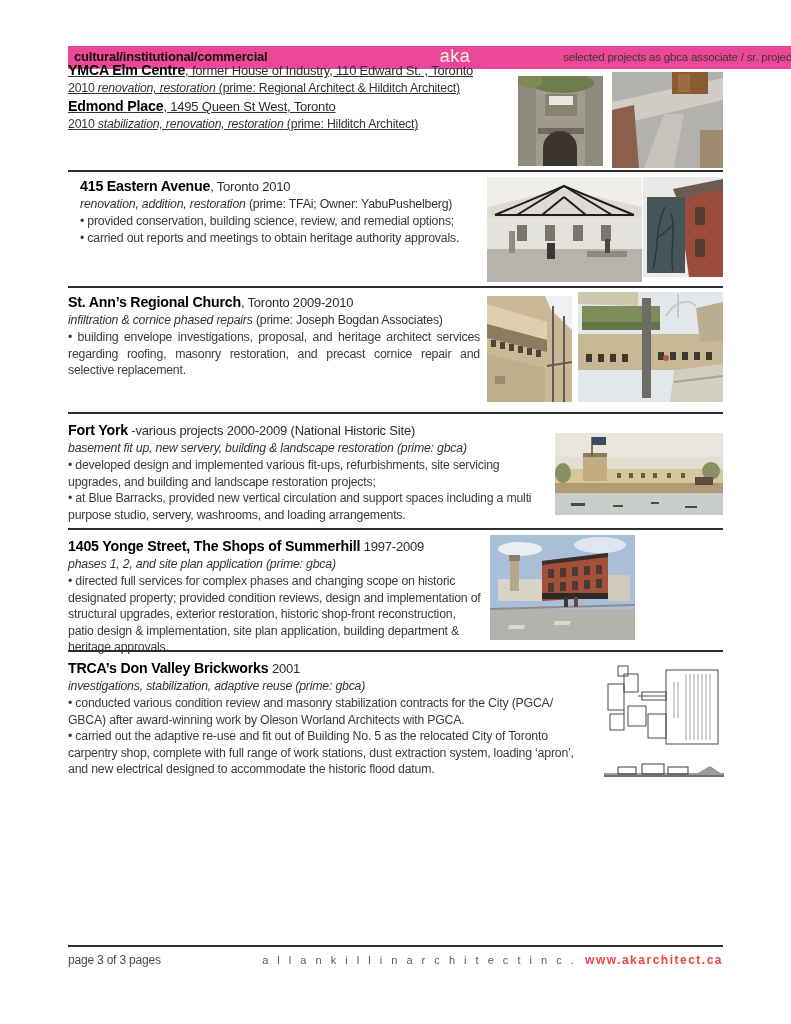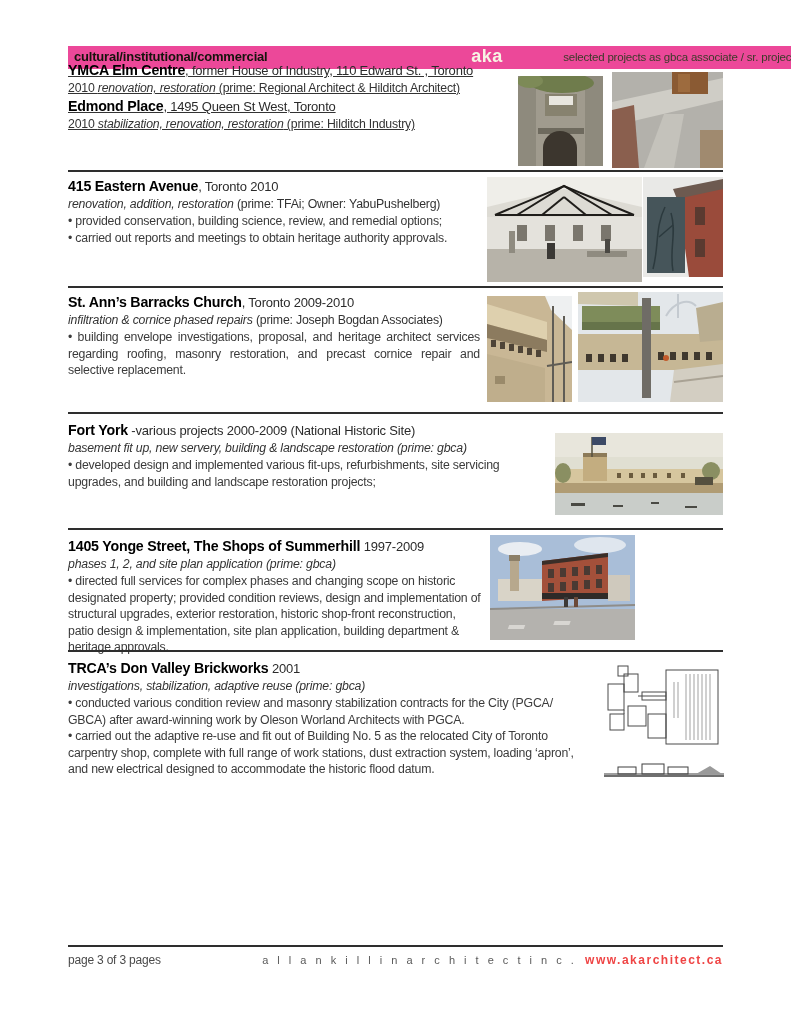--- a/index.html
+++ b/index.html
@@ -1,21 +1,21 @@
 <!DOCTYPE html>
 <html><head>
 <meta charset="utf-8">
 <style>
   html,body{margin:0;padding:0;background:#e9e9e9;}
   .page{position:relative;width:791px;height:1024px;margin:0 auto;background:#ffffff;
         font-family:"Liberation Sans",sans-serif;color:#333;overflow:hidden;}
   
   .topbar{position:absolute;left:68px;top:46px;width:774px;height:23px;background:#ec4899;}
   .topbar-left{position:absolute;left:6px;top:3px;font-size:13px;font-weight:bold;color:#15140c;letter-spacing:-0.2px;}
-  .topbar-brand{position:absolute;left:50%;transform:translateX(-50%);top:0px;font-size:18px;font-weight:bold;color:#f7f4e4;letter-spacing:0.5px;margin-left:32px;}
+  .topbar-brand{position:absolute;left:50%;transform:translateX(-50%);top:0px;font-size:18px;font-weight:normal;color:#f7f4e4;letter-spacing:0.5px;}
   .topbar-right{position:absolute;right:3px;top:5px;font-size:11.5px;color:#3c3b2a;letter-spacing:-0.2px;}
   
   .proj{position:absolute;left:68px;}
   .ptext p{margin:0;letter-spacing:-0.2px;}
   .tline{font-size:13px;line-height:18px;color:#2b2b2b;}
   .tline b{font-size:14.2px;color:#000;}
   .mline{font-size:12.3px;line-height:17px;color:#333;}
   .mline i{font-family:"Liberation Sans",sans-serif;}
   .bullet{font-size:12.3px;line-height:16.5px;color:#3b3b3b;}
   .just{text-align:justify;}
@@ -37,21 +37,21 @@
     <span class="topbar-left">cultural/institutional/commercial</span>
     <span class="topbar-brand">aka</span>
     <span class="topbar-right">selected projects as gbca associate / sr. project architect</span>
   </div>
 
   <section class="proj" style="top:61px;width:450px;text-decoration:underline;">
     <div class="ptext">
       <p class="tline"><b>YMCA Elm Centre</b><span>, former House of Industry, 110 Edward St. , Toronto</span></p>
       <p class="mline"><span>2010 </span><i>renovation, restoration</i><span> (prime: Regional Architect &amp; Hilditch Architect)</span></p>
       <p class="tline"><b>Edmond Place</b><span>, 1495 Queen St West, Toronto</span></p>
-      <p class="mline"><span>2010 </span><i>stabilization, renovation, restoration</i><span> (prime: Hilditch Industry)</span></p>
+      <p class="mline"><span>2010 </span><i>stabilization, renovation, restoration</i><span> (prime: Hilditch Architect)</span></p>
     </div>
   </section>
 
   <svg class="ph" style="left:518px;top:76px;" width="85" height="90" viewBox="0 0 85 90">
     <rect width="85" height="90" fill="#8e8a7d"></rect>
     <rect x="18" width="49" height="90" fill="#a09b8e"></rect>
     <ellipse cx="44" cy="7" rx="32" ry="10" fill="#6f7c4c"></ellipse>
     <ellipse cx="12" cy="5" rx="13" ry="7" fill="#7d8a57"></ellipse>
     <rect x="27" y="18" width="32" height="22" fill="#87826f"></rect>
     <rect x="31" y="20" width="24" height="9" fill="#e8e6df"></rect>
@@ -64,21 +64,21 @@
     <polygon points="0,30 111,6 111,28 0,54" fill="#cfcdc6"></polygon>
     <polygon points="32,96 52,42 72,42 62,96" fill="#c4c2bb"></polygon>
     <rect x="60" y="0" width="36" height="22" fill="#8a5a33"></rect>
     <rect x="66" y="2" width="12" height="18" fill="#9d6b3e"></rect>
     <polygon points="0,38 22,33 27,96 0,96" fill="#8a5f4e"></polygon>
     <rect x="88" y="58" width="23" height="38" fill="#a08a6f"></rect>
   </svg>
 
   <div class="rule" style="top:170px;"></div>
 
-  <section class="proj" style="top:177px;width:415px;">
+  <section class="proj" style="top:177px;width:415px;margin-left:12px;">
     <div class="ptext">
       <p class="tline"><b>415 Eastern Avenue</b><span>, Toronto  2010</span></p>
       <p class="mline"><i>renovation, addition, restoration</i><span> (prime: TFAi; Owner: YabuPushelberg)</span></p>
       <p class="bullet">• provided conservation, building science, review, and remedial options;</p>
       <p class="bullet">• carried out reports and meetings to obtain heritage authority approvals.</p>
     </div>
   </section>
 
   <svg class="ph" style="left:487px;top:177px;" width="155" height="105" viewBox="0 0 155 105">
     <rect width="155" height="105" fill="#dddbd4"></rect>
@@ -115,21 +115,21 @@
       <path d="M16,60 L30,48"></path>
     </g>
     <rect x="52" y="30" width="10" height="18" fill="#5a3a30"></rect>
     <rect x="52" y="62" width="10" height="18" fill="#5a3a30"></rect>
   </svg>
 
   <div class="rule" style="top:286px;"></div>
 
   <section class="proj" style="top:293px;width:412px;">
     <div class="ptext">
-      <p class="tline"><b>St. Ann’s Barracks Church</b><span>,  Toronto  2009-2010</span></p>
+      <p class="tline"><b>St. Ann’s Regional Church</b><span>,  Toronto  2009-2010</span></p>
       <p class="mline"><i>infiltration &amp; cornice phased repairs</i><span> (prime: Joseph Bogdan Associates)</span></p>
       <p class="bullet just">• building envelope investigations, proposal, and heritage architect services regarding roofing, masonry restoration, and precast cornice repair and selective replacement.</p>
     </div>
   </section>
 
   <svg class="ph" style="left:487px;top:296px;" width="85" height="106" viewBox="0 0 85 106">
     <rect width="85" height="106" fill="#c9b795"></rect>
     <polygon points="58,0 85,0 85,34 64,14" fill="#eef0f1"></polygon>
     <polygon points="0,8 60,26 60,44 0,28" fill="#ded0ae"></polygon>
     <polygon points="0,28 60,44 60,56 0,42" fill="#8c7b5f"></polygon>
@@ -178,20 +178,21 @@
     <polygon points="118,16 145,10 145,48 122,50" fill="#b9ad90"></polygon>
   </svg>
 
   <div class="rule" style="top:412px;"></div>
 
   <section class="proj" style="top:421px;width:487px;">
     <div class="ptext">
       <p class="tline"><b>Fort York</b><span> -various projects 2000-2009 (National Historic Site)</span></p>
       <p class="mline"><i>basement fit up, new servery, building &amp; landscape restoration (prime: gbca)</i></p>
       <p class="bullet">• developed design and implemented various fit-ups, refurbishments, site servicing upgrades, and building and landscape restoration projects;</p>
+      <p class="bullet">• at Blue Barracks, provided new vertical circulation and support spaces including a multi purpose studio, servery, washrooms, and loading arrangements.</p>
     </div>
   </section>
 
   <svg class="ph" style="left:555px;top:433px;" width="168" height="82" viewBox="0 0 168 82">
     <rect width="168" height="82" fill="#e8e6dc"></rect>
     <rect y="24" width="168" height="12" fill="#e0dfd2"></rect>
     <rect y="36" width="168" height="14" fill="#d6c69e"></rect>
     <g fill="#6b5b3e">
       <rect x="62" y="40" width="4" height="5"></rect>
         <rect x="74" y="40" width="4" height="5"></rect>

